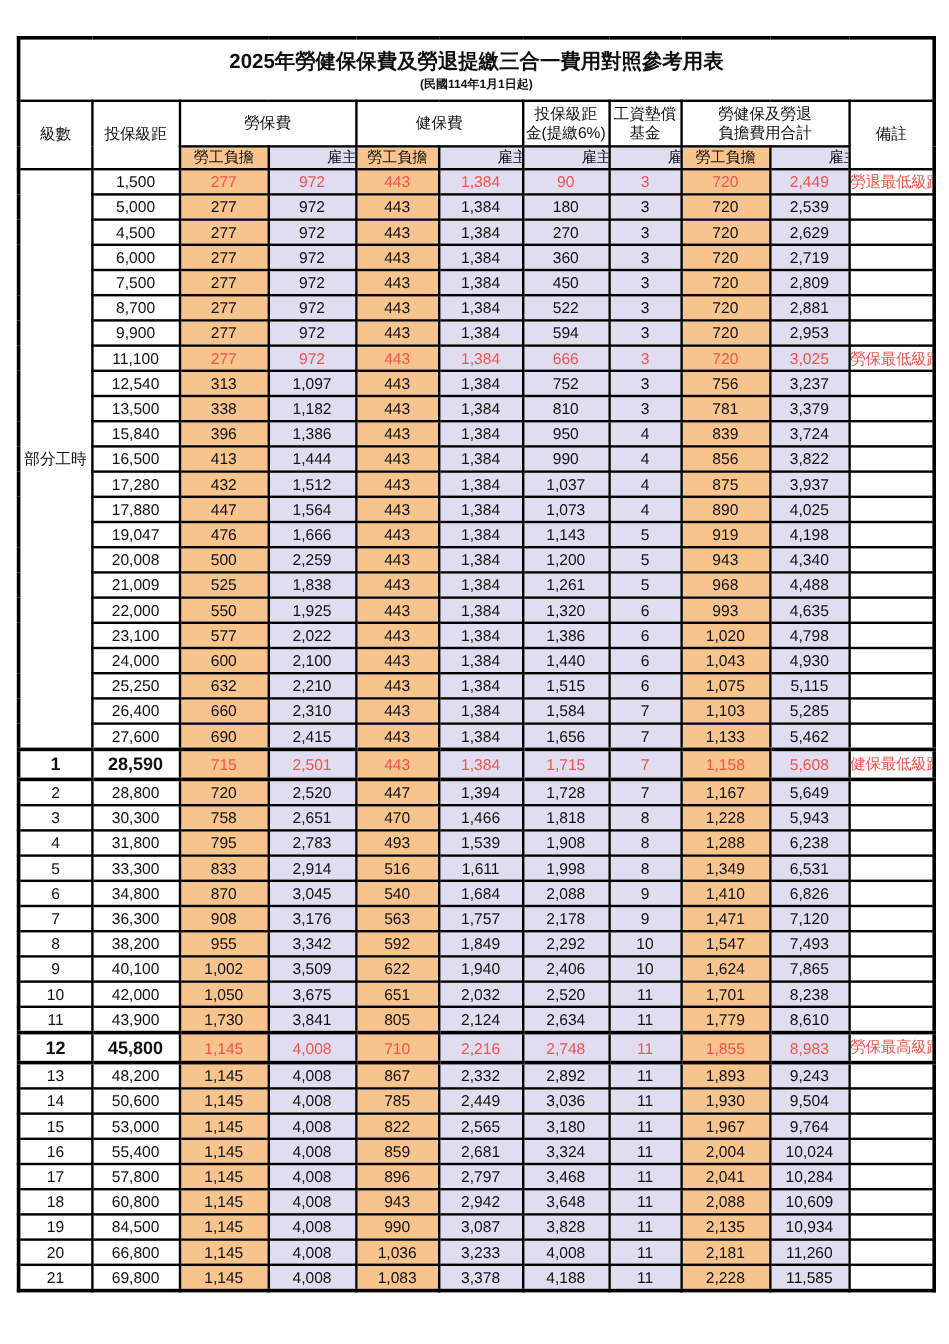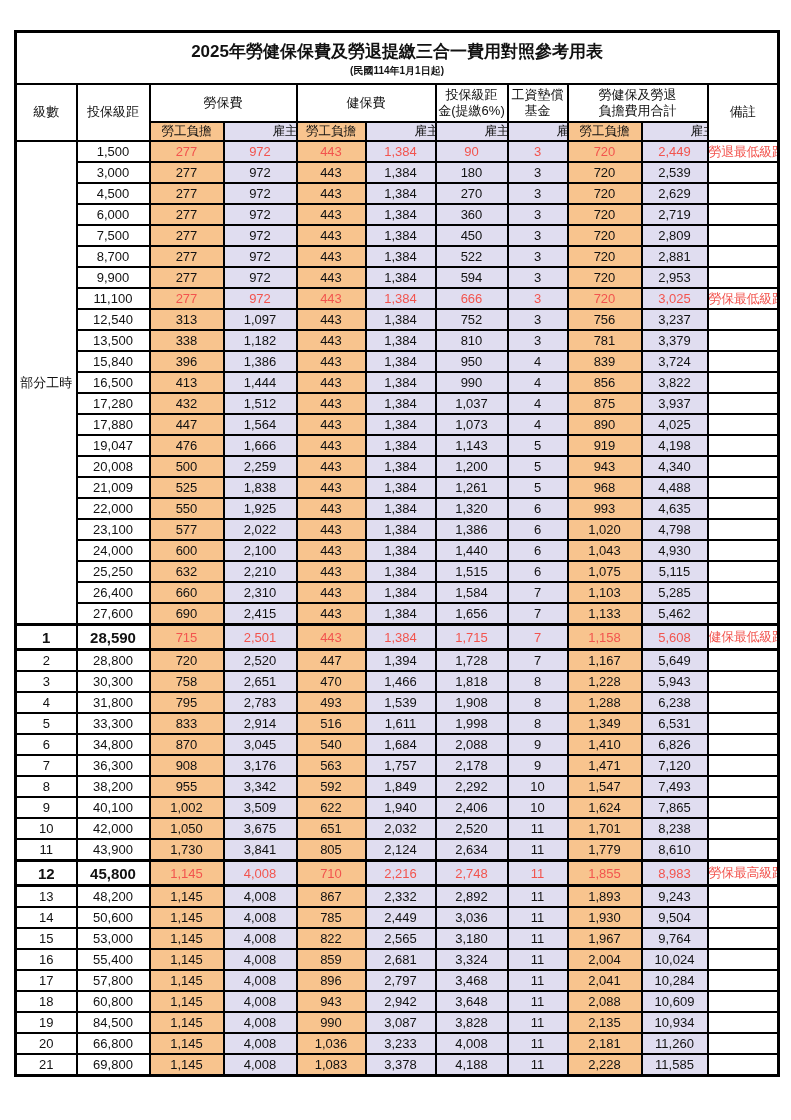--- a/index.html
+++ b/index.html
@@ -103,21 +103,21 @@
           <td class="c-er val">972</td>
           <td class="c-emp val">443</td>
           <td class="c-er val">1,384</td>
           <td class="c-er val">90</td>
           <td class="c-er val">3</td>
           <td class="c-emp val">720</td>
           <td class="c-er val">2,449</td>
           <td class="remark-cell">勞退最低級距</td>
         </tr>
         <tr>
-          <td class="cell-bracket">3,000</td>
+          <td class="cell-bracket">5,000</td>
           <td class="c-emp val">277</td>
           <td class="c-er val">972</td>
           <td class="c-emp val">443</td>
           <td class="c-er val">1,384</td>
           <td class="c-er val">180</td>
           <td class="c-er val">3</td>
           <td class="c-emp val">720</td>
           <td class="c-er val">2,539</td>
           <td class="remark-cell"></td>
         </tr>

